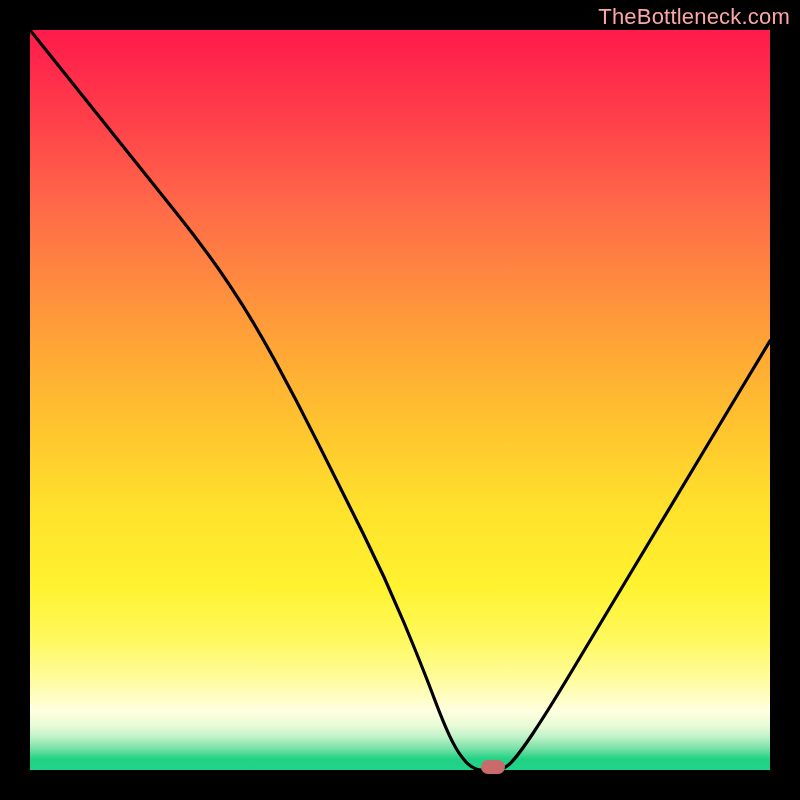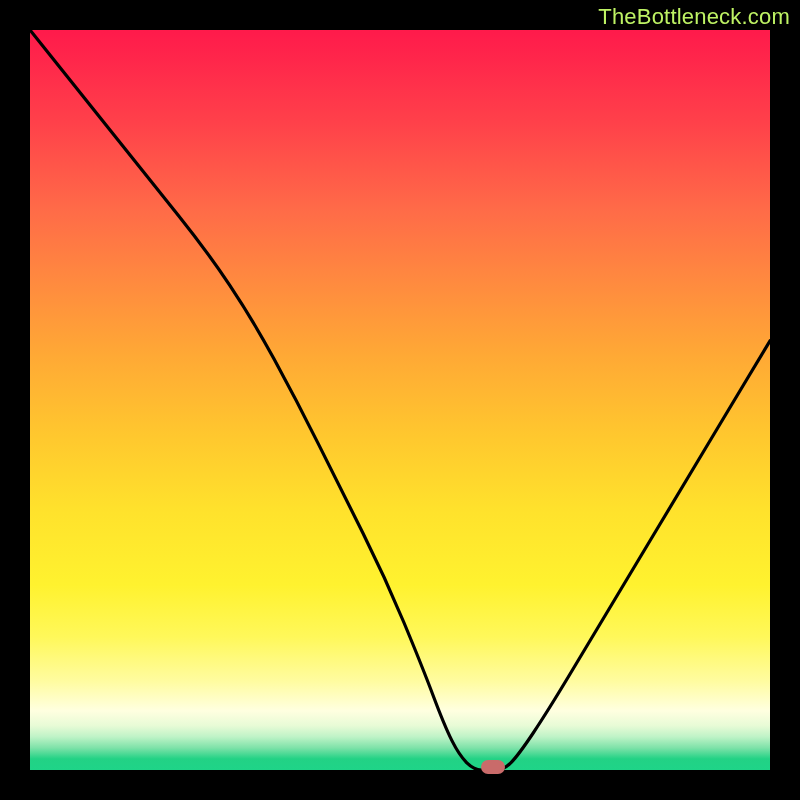--- a/index.html
+++ b/index.html
@@ -50,21 +50,21 @@
     left: 0;
     top: 0;
     width: 740px;
     height: 740px;
     pointer-events: none;
   }
   .attribution {
     position: absolute;
     top: 4px;
     right: 10px;
-    color: #bef264;
+    color: #fca5a5;
     font-size: 22px;
     font-weight: 400;
     letter-spacing: 0.2px;
   }
   .marker {
     position: absolute;
     width: 24px;
     height: 14px;
     background: #c96b6a;
     border-radius: 7px;

